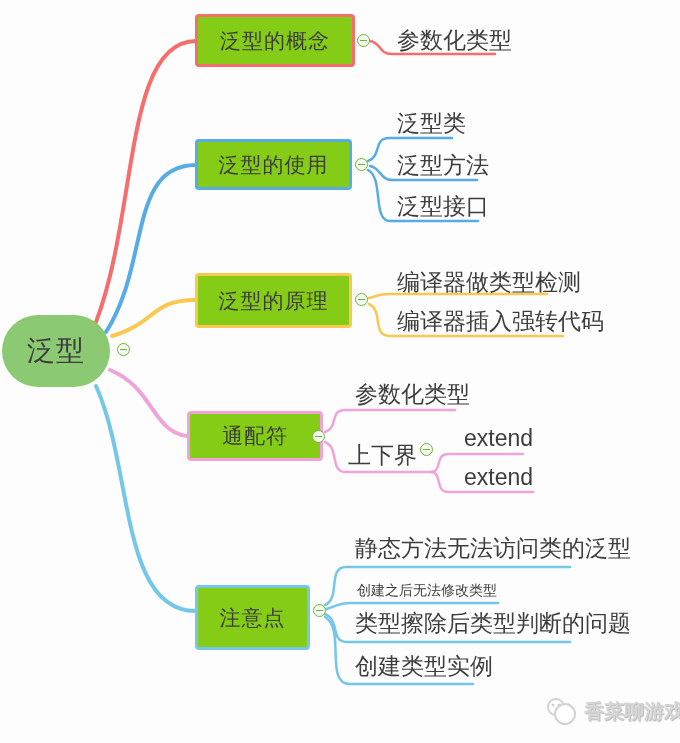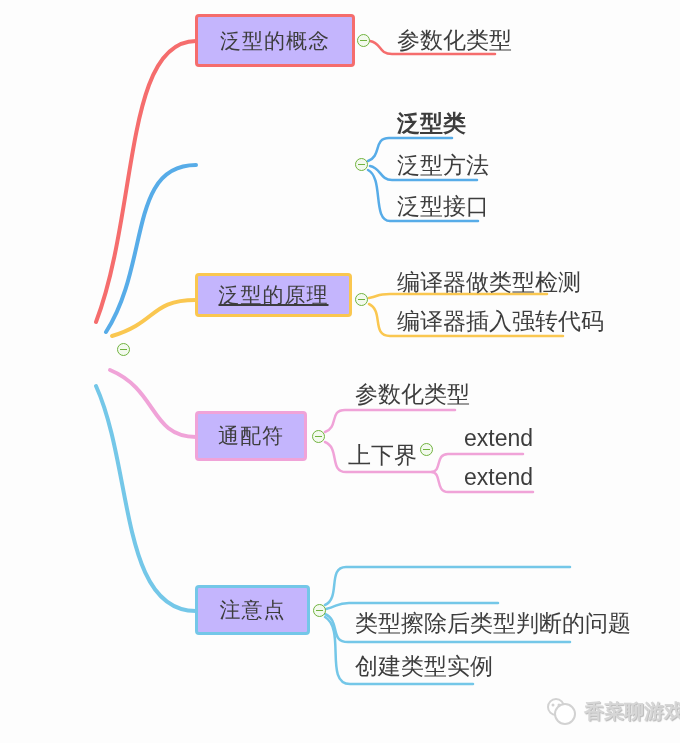--- a/index.html
+++ b/index.html
@@ -13,21 +13,21 @@
   svg.edges { position: absolute; left: 0; top: 0; }
 
   .root-node {
     position: absolute; left: 2px; top: 315px; width: 108px; height: 72px;
     background: var(--root-fill, #8cc973);
     border-radius: 36px;
     display: flex; align-items: center; justify-content: center;
     font-size: 28px; color: var(--text, #3d3d3d); letter-spacing: 1px;
   }
   .branch-box {
-    position: absolute; background: #c4b5fd;
+    position: absolute; background: #84cc16;
     border: 3px solid #0c4a6e; border-radius: 4px;
     display: flex; align-items: center; justify-content: center;
     font-size: 21px; color: var(--text, #3d3d3d); letter-spacing: 1px;
     box-sizing: border-box;
   }
   .leaf-label {
     position: absolute; font-size: 23px; line-height: 20px;
     color: var(--text, #3d3d3d); white-space: nowrap;
   }
   .leaf-label.small { font-size: 14px; line-height: 17px; }
@@ -76,65 +76,69 @@
     <path d="M 325 442 C 340 448, 329 472, 346 472 L 432 472" fill="none" stroke-width="2.5" stroke-linecap="round" stroke="#f0a3d8"></path>
     <path d="M 432 472 C 442 471, 435 454, 448 454 L 523 454" fill="none" stroke-width="2.5" stroke-linecap="round" stroke="#f0a3d8"></path>
     <path d="M 432 472 C 442 473, 435 492, 448 492 L 533 492" fill="none" stroke-width="2.5" stroke-linecap="round" stroke="#f0a3d8"></path>
 
     <path d="M 325 605 C 341 598, 327 567, 346 567 L 570 567" fill="none" stroke-width="2.5" stroke-linecap="round" stroke="#74c7e8"></path>
     <path d="M 326 609 C 338 606, 337 603, 349 603 L 498 603" fill="none" stroke-width="2.5" stroke-linecap="round" stroke="#74c7e8"></path>
     <path d="M 325 614 C 341 621, 329 642, 348 642 L 570 642" fill="none" stroke-width="2.5" stroke-linecap="round" stroke="#74c7e8"></path>
     <path d="M 325 617 C 346 629, 324 684, 350 684 L 473 684" fill="none" stroke-width="2.5" stroke-linecap="round" stroke="#74c7e8"></path>
   </svg>
 
+  <div class="root-node">泛型</div>
   <span class="minus" style="left:117px; top:343px;">
       <i></i>
     </span>
 
   <div class="branch-box" style="left: 195px; top: 14px; width: 160px; height: 53px; border-color: rgb(245, 109, 109);">泛型的概念</div>
   <span class="minus" style="left:357px; top:34px;">
       <i></i>
     </span>
 
+  <div class="branch-box" style="left: 195px; top: 139px; width: 157px; height: 51px; border-color: rgb(87, 172, 232);">泛型的使用</div>
   <span class="minus" style="left:355px; top:158px;">
       <i></i>
     </span>
 
-  <div class="branch-box" style="left: 195px; top: 273px; width: 157px; height: 44px; border-color: rgb(250, 199, 80); text-decoration: underline;">泛型的原理</div>
+  <div class="branch-box" style="left: 195px; top: 273px; width: 157px; height: 55px; border-color: rgb(250, 199, 80);">泛型的原理</div>
   <span class="minus" style="left:355px; top:293px;">
       <i></i>
     </span>
 
-  <div class="branch-box" style="left: 195px; top: 411px; width: 112px; height: 50px; border-color: rgb(240, 163, 216);">通配符</div>
+  <div class="branch-box" style="left: 187px; top: 411px; width: 136px; height: 50px; border-color: rgb(240, 163, 216);">通配符</div>
   <span class="minus" style="left:312px; top:430px;">
       <i></i>
     </span>
 
-  <div class="branch-box" style="left: 195px; top: 585px; width: 115px; height: 50px; border-color: rgb(116, 199, 232);">注意点</div>
+  <div class="branch-box" style="left: 195px; top: 585px; width: 115px; height: 65px; border-color: rgb(116, 199, 232);">注意点</div>
   <span class="minus" style="left:313px; top:604px;">
       <i></i>
     </span>
 
   <div class="leaf-label" style="left:397px; top:30px;">参数化类型</div>
 
-  <div class="leaf-label" style="left:397px; top:113px;font-weight:bold;">泛型类</div>
+  <div class="leaf-label" style="left:397px; top:113px;">泛型类</div>
   <div class="leaf-label" style="left:397px; top:155px;">泛型方法</div>
   <div class="leaf-label" style="left:397px; top:196px;">泛型接口</div>
 
   <div class="leaf-label" style="left:397px; top:311px;">编译器插入强转代码</div>
   <div class="leaf-label" style="left:397px; top:272px;">编译器做类型检测</div>
 
   <div class="leaf-label" style="left:355px; top:384px;">参数化类型</div>
   <div class="leaf-label" style="left:348px; top:445px;">上下界</div>
   <span class="minus" style="left:420px; top:443px;">
       <i></i>
     </span>
   <div class="leaf-label" style="left:464px; top:428px;">extend</div>
   <div class="leaf-label" style="left:464px; top:467px;">extend</div>
 
+  <div class="leaf-label" style="left:355px; top:538px;">静态方法无法访问类的泛型</div>
+  <div class="leaf-label small" style="left:357px; top:582px;">创建之后无法修改类型</div>
   <div class="leaf-label" style="left:355px; top:656px;">创建类型实例</div>
   <div class="leaf-label" style="left:355px; top:613px;">类型擦除后类型判断的问题</div>
 
   <div class="watermark">
     <svg width="36" height="32" viewBox="0 0 36 32">
       <circle cx="12" cy="12" r="8" fill="#ffffff" stroke="#d2d2d2" stroke-width="2"></circle>
       <circle cx="21" cy="19" r="10" fill="#ffffff" stroke="#d2d2d2" stroke-width="2"></circle>
       <circle cx="9" cy="10" r="1.5" fill="#d2d2d2"></circle>
       <circle cx="15" cy="10" r="1.5" fill="#d2d2d2"></circle>
     </svg>

